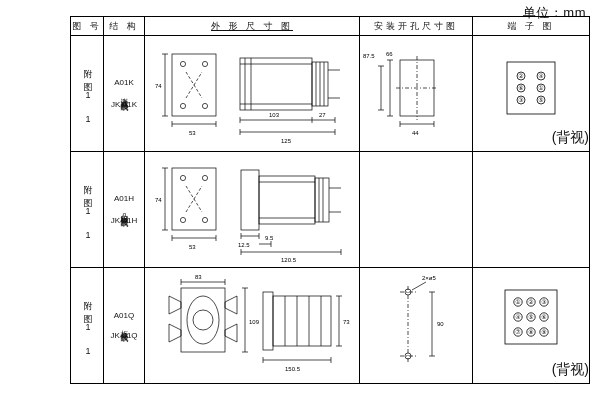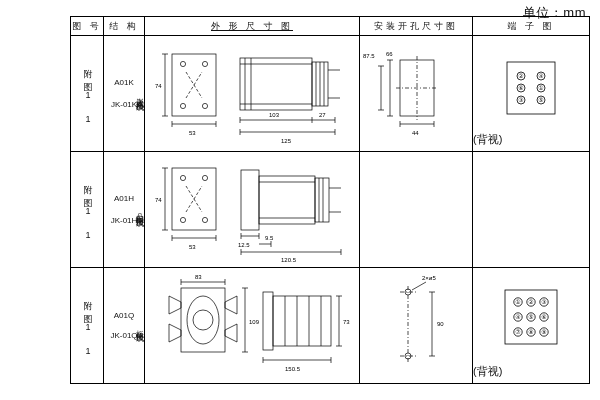--- a/index.html
+++ b/index.html
@@ -49,37 +49,37 @@
     writing-mode:vertical-rl;
     text-orientation:upright;
     letter-spacing:2px;
     font-size:9px;
     line-height:1.1;
     display:inline-block;
   }
   .nobox{display:flex;align-items:center;justify-content:center;height:100%;}
 
   .structwrap{
-    display:flex;flex-direction:column;justify-content:center;
+    display:flex;flex-direction:column;align-items:center;justify-content:center;
     height:100%;gap:3px;font-size:8px;line-height:1.15;
   }
   .structwrap .code{font-size:8px;}
   .structwrap .mid{
     writing-mode:vertical-rl;text-orientation:upright;
     letter-spacing:1px;font-size:8px;
   }
 
   .cellbox{position:relative;width:100%;height:100%;}
   svg{display:block;}
   .svgpos{position:absolute;left:0;top:0;}
 
   .lbl{font-size:6px;font-family:"Liberation Sans",sans-serif;}
 
   .termnote{
-    position:absolute;bottom:4px;width:100%;text-align:left;font-size:11px;
+    position:absolute;bottom:4px;width:100%;text-align:right;font-size:14px;
   }
 </style>
 </head>
 <body>
 
 <div class="page">
 
   <div class="unit">单位：mm</div>
 
   <table class="main">

